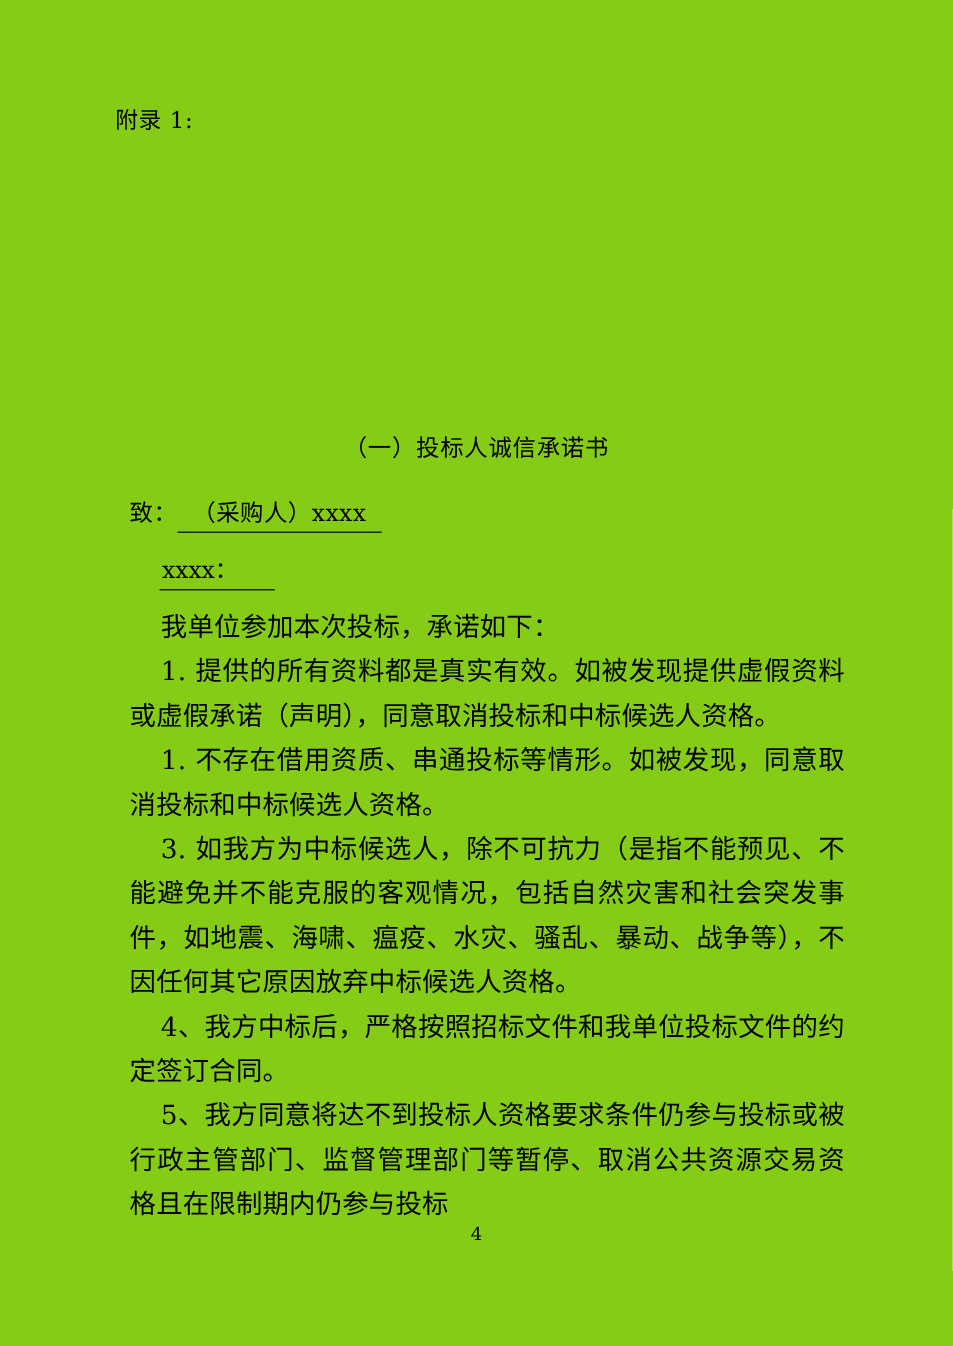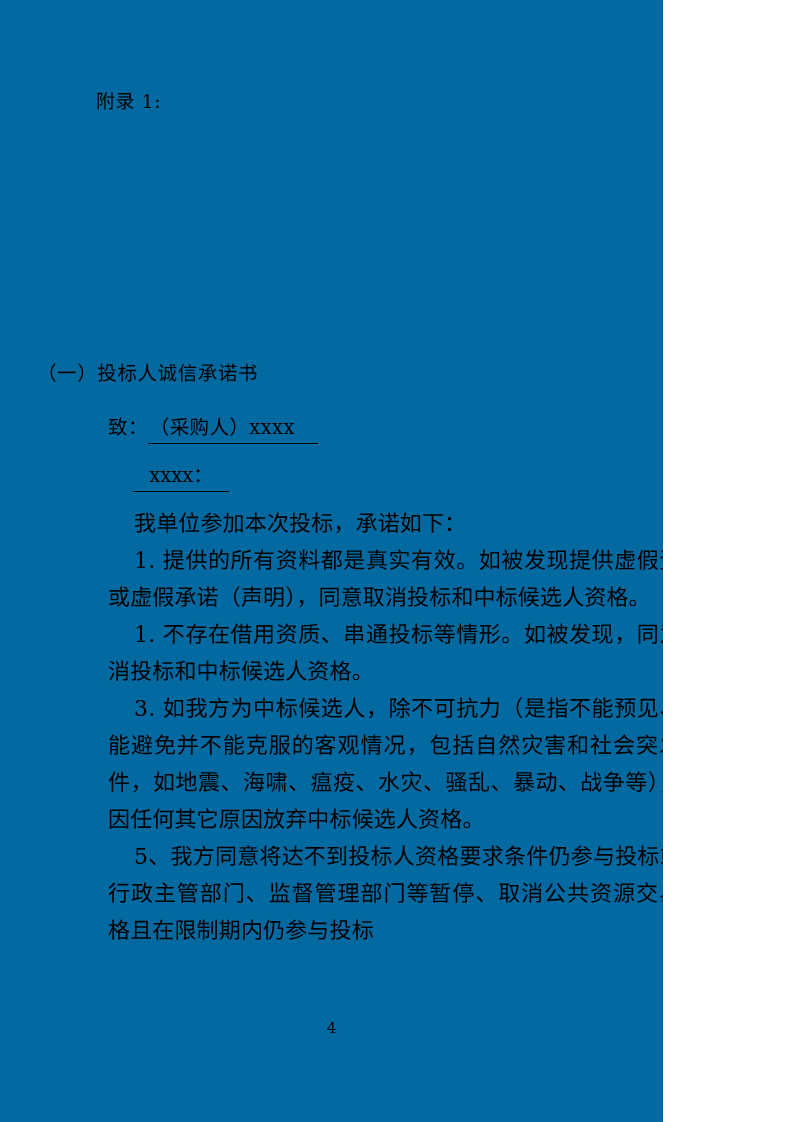--- a/index.html
+++ b/index.html
@@ -3,88 +3,87 @@
 <meta charset="utf-8">
 <title>投标人诚信承诺书</title>
 <style>
   html, body {
     margin: 0;
     padding: 0;
     background: #ffffff;
   }
   .page {
     position: relative;
-    width: 663px;
+    width: 794px;
     height: 1122px;
-    background: #0369a1;
+    background: #84cc16;
     overflow: hidden;
     font-family: "DejaVu Serif", "Liberation Serif", serif;
     color: #000000;
     -webkit-font-smoothing: antialiased;
   }
 
   
   .appendix-label {
     position: absolute;
     left: 96px;
     top: 88px;
     font-size: 19px;
     line-height: 26px;
     letter-spacing: 0.5px;
     white-space: pre;
   }
 
   
   .doc-title {
     position: absolute;
-    left: 12px;
+    left: 0;
     right: 0;
     top: 360px;
-    text-align: left;
+    text-align: center;
     font-size: 19.5px;
     line-height: 28px;
     letter-spacing: 0.6px;
-    padding-left: 25px;
   }
 
   
   .addressee-row {
     position: absolute;
     left: 108px;
     top: 414px;
     font-size: 19.5px;
     line-height: 28px;
     white-space: pre;
     letter-spacing: 0.4px;
   }
   .addressee-row .to-label {
     letter-spacing: 0.4px;
   }
   .addressee-row .fill {
     display: inline-block;
     min-width: 166px;
     border-bottom: 1.4px solid #000;
     padding: 0 2px 1px 2px;
+    text-align: center;
     white-space: pre;
   }
 
   .salutation-row {
     position: absolute;
     left: 133px;
     top: 462px;
     font-size: 19.5px;
     line-height: 28px;
     white-space: pre;
   }
   .salutation-row .fill {
     display: inline-block;
     min-width: 92px;
     border-bottom: 1.4px solid #000;
     padding: 0 2px 1px 2px;
-    text-align: center;
     white-space: pre;
   }
 
   
   .body-block {
     position: absolute;
     left: 108px;
     top: 505px;
     width: 596px;
   }
@@ -127,18 +126,19 @@
 
   <div class="addressee-row"><span class="to-label">致：</span><span class="fill">（采购人）xxxx</span></div>
 
   <div class="salutation-row"><span class="fill">xxxx：</span></div>
 
   <div class="body-block">
     <p class="para">我单位参加本次投标，承诺如下：</p>
     <p class="para">1. 提供的所有资料都是真实有效。如被发现提供虚假资料或虚假承诺（声明），同意取消投标和中标候选人资格。</p>
     <p class="para">1. 不存在借用资质、串通投标等情形。如被发现，同意取消投标和中标候选人资格。</p>
     <p class="para">3. 如我方为中标候选人，除不可抗力（是指不能预见、不能避免并不能克服的客观情况，包括自然灾害和社会突发事件，如地震、海啸、瘟疫、水灾、骚乱、暴动、战争等），不因任何其它原因放弃中标候选人资格。</p>
+    <p class="para">4、我方中标后，严格按照招标文件和我单位投标文件的约定签订合同。</p>
     <p class="para last-clipped">5、我方同意将达不到投标人资格要求条件仍参与投标或被行政主管部门、监督管理部门等暂停、取消公共资源交易资格且在限制期内仍参与投标</p>
   </div>
 
   <div class="page-number">4</div>
 
 </div>
 
 </body></html>

